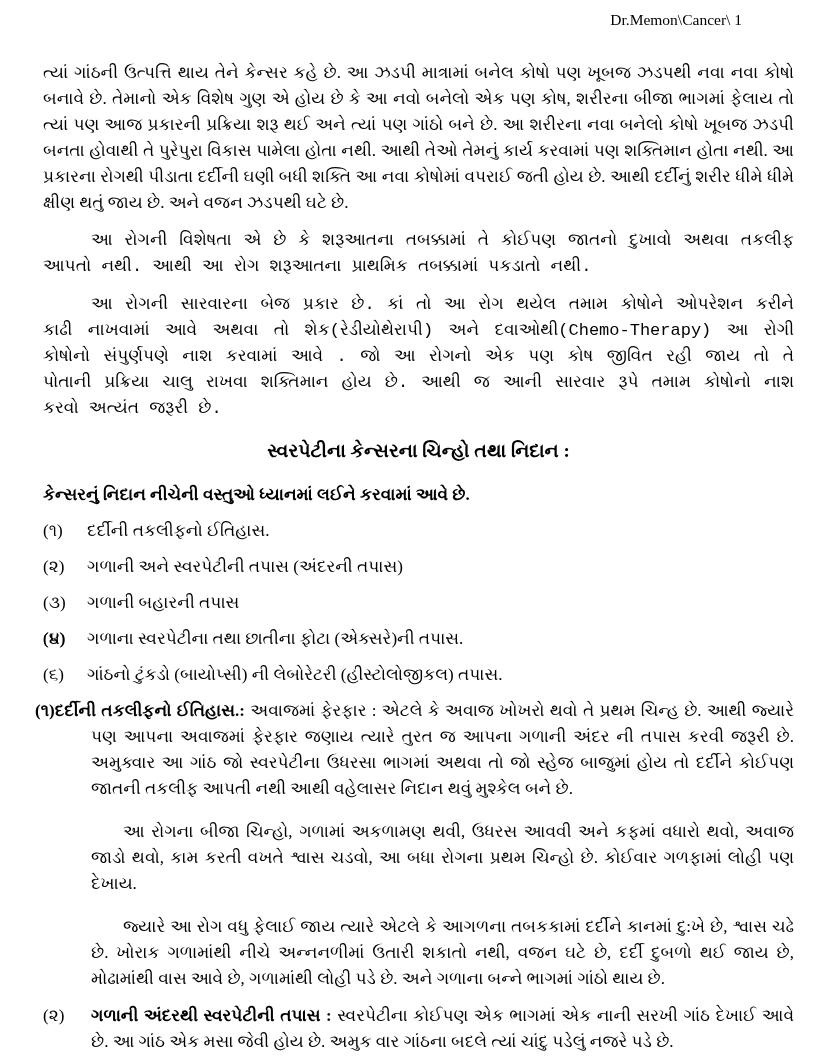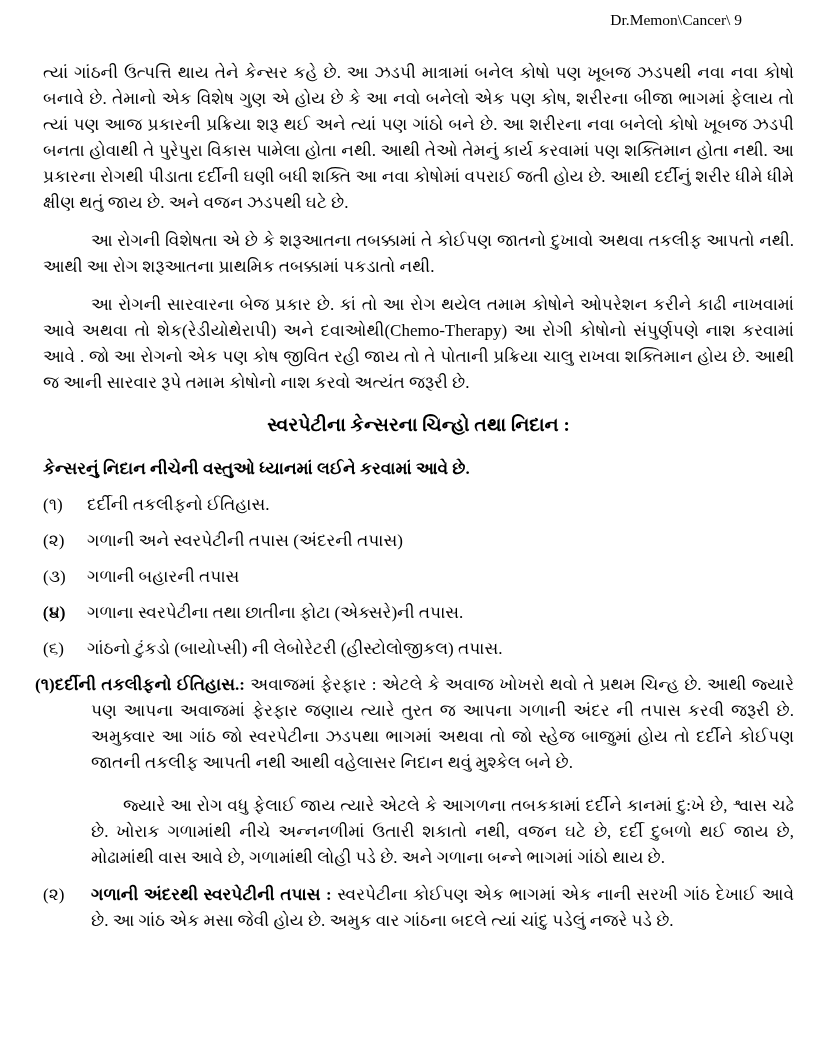--- a/index.html
+++ b/index.html
@@ -31,20 +31,21 @@
   .para {
     text-align: justify;
     margin: 0 0 12px 0;
   }
   .para.first {
     margin-top: 31px;
     text-indent: 0;
   }
   .para.indented {
     text-indent: 48px;
+    font-family: Liberation Mono, monospace;
   }
   .doc-heading {
     text-align: center;
     font-weight: bold;
     font-size: 19px;
     margin: 14px 0 10px 0;
     line-height: 30px;
   }
   .intro-bold {
     font-weight: bold;
@@ -89,21 +90,21 @@
   }
   .bold {
     font-weight: bold;
   }
 </style>
 </head>
 <body>
 
 <div class="page">
 
-  <div class="page-header">Dr.Memon\Cancer\ 9</div>
+  <div class="page-header">Dr.Memon\Cancer\ 1</div>
 
   <p class="para first">ત્યાં ગાંઠની ઉત્પત્તિ થાય તેને કેન્સર કહે છે. આ ઝડપી માત્રામાં બનેલ કોષો પણ ખૂબજ ઝડપથી નવા નવા કોષો બનાવે છે. તેમાનો એક વિશેષ ગુણ એ હોય છે કે આ નવો બનેલો એક પણ કોષ, શરીરના બીજા ભાગમાં ફેલાય તો ત્યાં પણ આજ પ્રકારની પ્રક્રિયા શરૂ થઈ અને ત્યાં પણ ગાંઠો બને છે. આ શરીરના નવા બનેલો કોષો ખૂબજ ઝડપી બનતા હોવાથી તે પુરેપુરા વિકાસ પામેલા હોતા નથી. આથી તેઓ તેમનું કાર્ય કરવામાં પણ શક્તિમાન હોતા નથી. આ પ્રકારના રોગથી પીડાતા દર્દીની ઘણી બધી શક્તિ આ નવા કોષોમાં વપરાઈ જતી હોય છે. આથી દર્દીનું શરીર ધીમે ધીમે ક્ષીણ થતું જાય છે. અને વજન ઝડપથી ઘટે છે.</p>
 
   <p class="para indented">આ રોગની વિશેષતા એ છે કે શરૂઆતના તબક્કામાં તે કોઈપણ જાતનો દુખાવો અથવા તકલીફ આપતો નથી. આથી આ રોગ શરૂઆતના પ્રાથમિક તબક્કામાં પકડાતો નથી.</p>
 
   <p class="para indented">આ રોગની સારવારના બેજ પ્રકાર છે. કાં તો આ રોગ થયેલ તમામ કોષોને ઓપરેશન કરીને કાઢી નાખવામાં આવે અથવા તો  શેક(રેડીયોથેરાપી) અને દવાઓથી(Chemo-Therapy) આ રોગી કોષોનો સંપુર્ણપણે નાશ કરવામાં આવે . જો આ રોગનો એક પણ કોષ જીવિત રહી જાય તો તે પોતાની પ્રક્રિયા ચાલુ રાખવા શક્તિમાન હોય છે. આથી જ આની સારવાર રૂપે તમામ કોષોનો નાશ  કરવો અત્યંત જરૂરી છે.</p>
 
   <h2 class="doc-heading">સ્વરપેટીના કેન્સરના ચિન્હો તથા નિદાન :</h2>
 
   <p class="intro-bold">કેન્સરનું નિદાન નીચેની વસ્તુઓ ધ્યાનમાં લઈને કરવામાં આવે છે.</p>
@@ -128,23 +129,24 @@
       <span class="num">(૫)</span>
       <span>ગળાના સ્વરપેટીના તથા છાતીના ફોટા (એક્સરે)ની તપાસ.</span>
     </div>
     <div class="diag-item">
       <span class="num">(૬)</span>
       <span>ગાંઠનો ટુંકડો (બાયોપ્સી) ની લેબોરેટરી (હીસ્ટોલોજીકલ) તપાસ.</span>
     </div>
   </div>
 
   <div class="section-1">
-    <span class="bold"><span>(૧)</span><span>દર્દીની તકલીફનો ઈતિહાસ.:</span></span><span> અવાજમાં ફેરફાર : એટલે કે અવાજ ખોખરો થવો તે પ્રથમ ચિન્હ છે. આથી જ્યારે પણ આપના અવાજમાં ફેરફાર જણાય ત્યારે તુરત જ આપના ગળાની અંદર ની તપાસ કરવી જરૂરી છે. અમુક્વાર આ ગાંઠ જો સ્વરપેટીના ઝડપથા ભાગમાં અથવા તો જો સ્હેજ બાજુમાં હોય તો દર્દીને કોઈપણ જાતની તકલીફ આપતી નથી આથી વહેલાસર નિદાન થવું મુશ્કેલ બને છે.</span>
+    <span class="bold"><span>(૧)</span><span>દર્દીની તકલીફનો ઈતિહાસ.:</span></span><span> અવાજમાં ફેરફાર : એટલે કે અવાજ ખોખરો થવો તે પ્રથમ ચિન્હ છે. આથી જ્યારે પણ આપના અવાજમાં ફેરફાર જણાય ત્યારે તુરત જ આપના ગળાની અંદર ની તપાસ કરવી જરૂરી છે. અમુક્વાર આ ગાંઠ જો સ્વરપેટીના ઉધરસા ભાગમાં અથવા તો જો સ્હેજ બાજુમાં હોય તો દર્દીને કોઈપણ જાતની તકલીફ આપતી નથી આથી વહેલાસર નિદાન થવું મુશ્કેલ બને છે.</span>
   </div>
 
+  <p class="subpara">આ રોગના બીજા ચિન્હો, ગળામાં અકળામણ થવી, ઉધરસ આવવી અને કફમાં વધારો થવો, અવાજ જાડો થવો, કામ કરતી વખતે શ્વાસ ચડવો, આ બધા રોગના પ્રથમ ચિન્હો છે. કોઈવાર ગળફામાં લોહી પણ દેખાય.</p>
 
   <p class="subpara">જ્યારે આ રોગ વધુ ફેલાઈ જાય ત્યારે એટલે કે આગળના તબકકામાં દર્દીને કાનમાં દુ:ખે છે, શ્વાસ ચઢે છે. ખોરાક ગળામાંથી નીચે અન્નનળીમાં ઉતારી શકાતો નથી, વજન ઘટે છે, દર્દી દુબળો થઈ જાય છે, મોઢામાંથી વાસ આવે છે, ગળામાંથી લોહી પડે છે. અને ગળાના બન્ને ભાગમાં ગાંઠો થાય છે.</p>
 
   <div class="section-2">
     <span class="num">(૨)</span>
     <span class="bold">ગળાની અંદરથી  સ્વરપેટીની તપાસ :</span><span> સ્વરપેટીના કોઈપણ એક ભાગમાં એક નાની સરખી ગાંઠ દેખાઈ આવે છે. આ ગાંઠ એક મસા જેવી હોય છે. અમુક વાર ગાંઠના બદલે ત્યાં ચાંદુ પડેલું નજરે પડે છે.</span>
   </div>
 
 </div>
 

